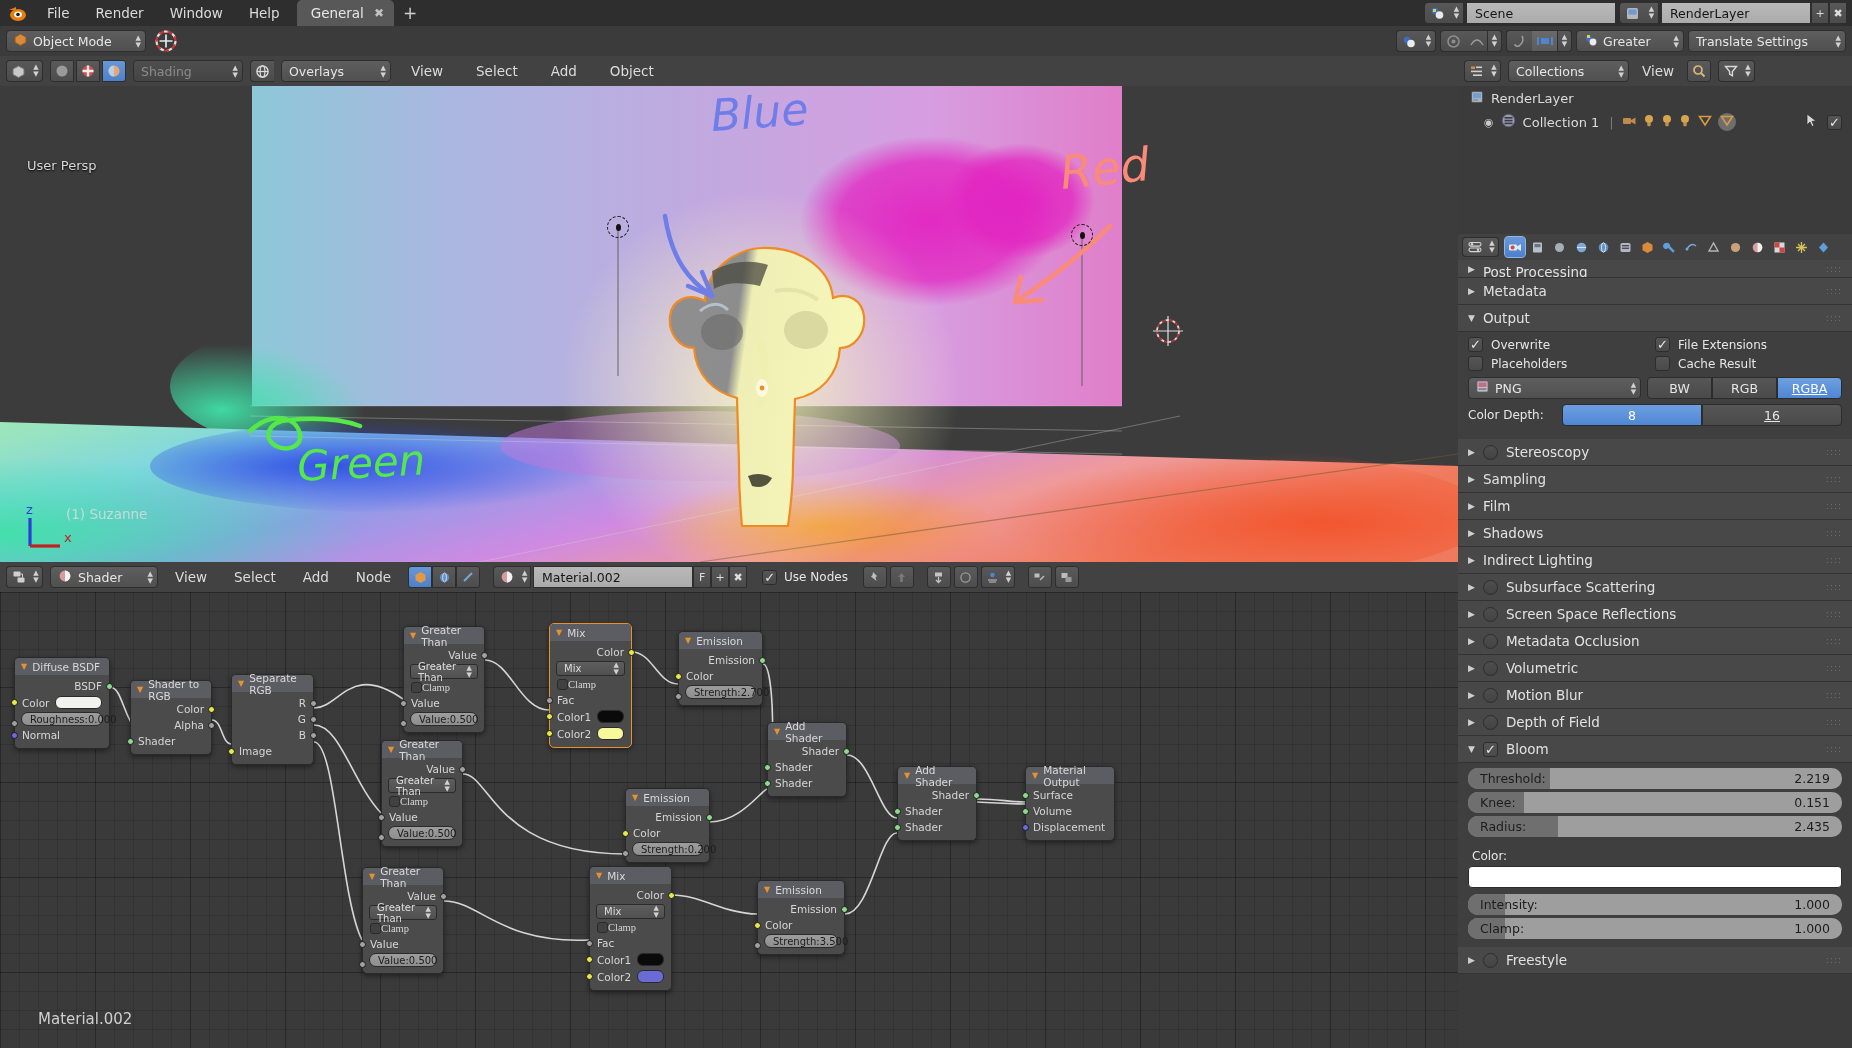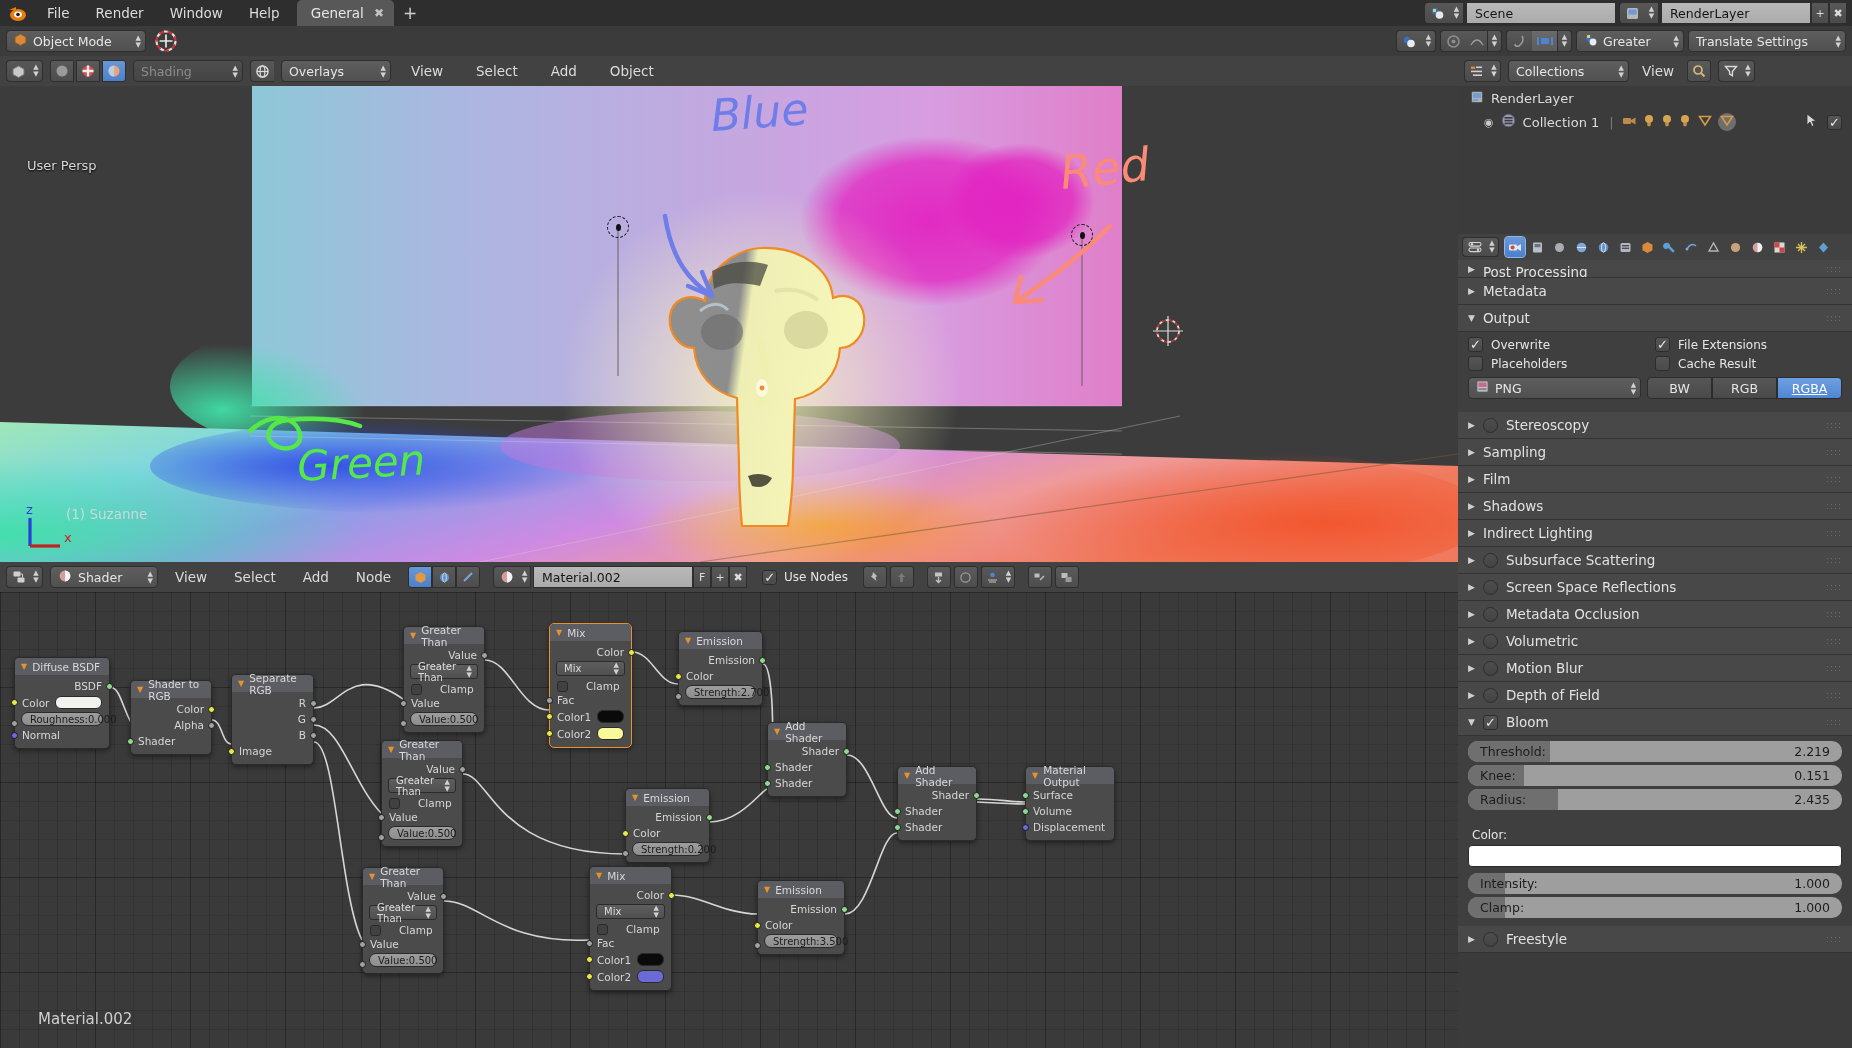--- a/index.html
+++ b/index.html
@@ -108,21 +108,21 @@
   .row.out { justify-content:flex-end; }
   .sock { position:absolute; width:7px; height:7px; border-radius:50%; border:1px solid #1a1a1a; top:50%; margin-top:-3.5px; }
   .sock.l { left:-4px; } .sock.r { right:-4px; }
   .s-sh { background:#8ed98e; } .s-col { background:#e6e64d; } .s-val { background:#a1a1a1; } .s-vec { background:#6b6bdd; }
   .nfield { height:14px; margin:1px 6px; border-radius:7px; background:linear-gradient(#9d9d9d,#8e8e8e);
             border:1px solid #2b2b2b; display:flex; align-items:center; padding:0 8px; color:#1c1c1c; font-size:10px; }
   .nfield .v { margin-left:auto; }
   .ndrop { height:15px; margin:1px 6px; border-radius:3px; background:linear-gradient(#5e5e5e,#505050);
            border:1px solid #2b2b2b; display:flex; align-items:center; padding:0 5px 0 7px; font-size:10px; color:#ddd; }
   .ndrop .updown { margin-left:auto; font-size:7px; line-height:7px; color:#ccc; text-align:center; }
-  .ncheck { height:15px; display:flex; align-items:flex-end; gap:18px; padding:0 7px; font-size:10.5px; }
+  .ncheck { height:15px; display:flex; align-items:center; gap:0; padding:0 7px; font-size:10.5px;font-family:Liberation Serif, serif; }
   .ncheck .b { width:11px; height:11px; border-radius:3px; background:#414141; border:1px solid #2a2a2a; }
   .swatch { height:13px; border-radius:6px; border:1px solid #2a2a2a; }
   .colorrow { height:17px; display:flex; align-items:center; padding:0 7px; gap:6px; position:relative; }
   .colorrow .sw { flex:1; max-width:55px; margin-left:auto; }
   svg.links { position:absolute; left:0; top:0; width:1458px; height:456px; pointer-events:none; }
 </style>
 </head>
 <body>
 
 <div id="app">
@@ -694,20 +694,27 @@
           </span>
           <span>PNG</span>
           <span class="updown"><span class="spin">▲<br>▼</span></span>
         </div>
         <div class="seg" style="flex:1.4">
           <div>BW</div>
           <div>RGB</div>
           <div class="on">RGBA</div>
         </div>
       </div>
+      <div style="display:flex;align-items:center;gap:6px;margin-bottom:5px">
+        <span style="width:88px">Color Depth:</span>
+        <div class="seg" style="flex:1">
+          <div class="on">8</div>
+          <div>16</div>
+        </div>
+      </div>
     </div>
 
     <div class="panel-hdr">
       <span class="tri">▶</span>
       <span class="radio"></span>
       <span>Stereoscopy</span>
       <span class="grip">::::</span>
     </div>
     <div class="panel-hdr">
       <span class="tri">▶</span>
@@ -776,21 +783,21 @@
       <div class="slider" style="margin-bottom:3px">
         <div class="fill" style="width:22%"></div>
         <span class="lab">Threshold:</span>
         <span class="val">2.219</span>
       </div>
       <div class="slider" style="margin-bottom:3px">
         <div class="fill" style="width:15%"></div>
         <span class="lab">Knee:</span>
         <span class="val">0.151</span>
       </div>
-      <div class="slider" style="margin-bottom:18px">
+      <div class="slider" style="margin-bottom:12px">
         <div class="fill" style="width:24%"></div>
         <span class="lab">Radius:</span>
         <span class="val">2.435</span>
       </div>
       <div style="padding-left:4px;margin-bottom:3px">Color:</div>
       <div style="height:22px;background:#ffffff;border:1px solid #2c2c2c;border-radius:4px;margin-bottom:6px"></div>
       <div class="slider" style="margin-bottom:3px">
         <div class="fill" style="width:10%"></div>
         <span class="lab">Intensity:</span>
         <span class="val">1.000</span>

